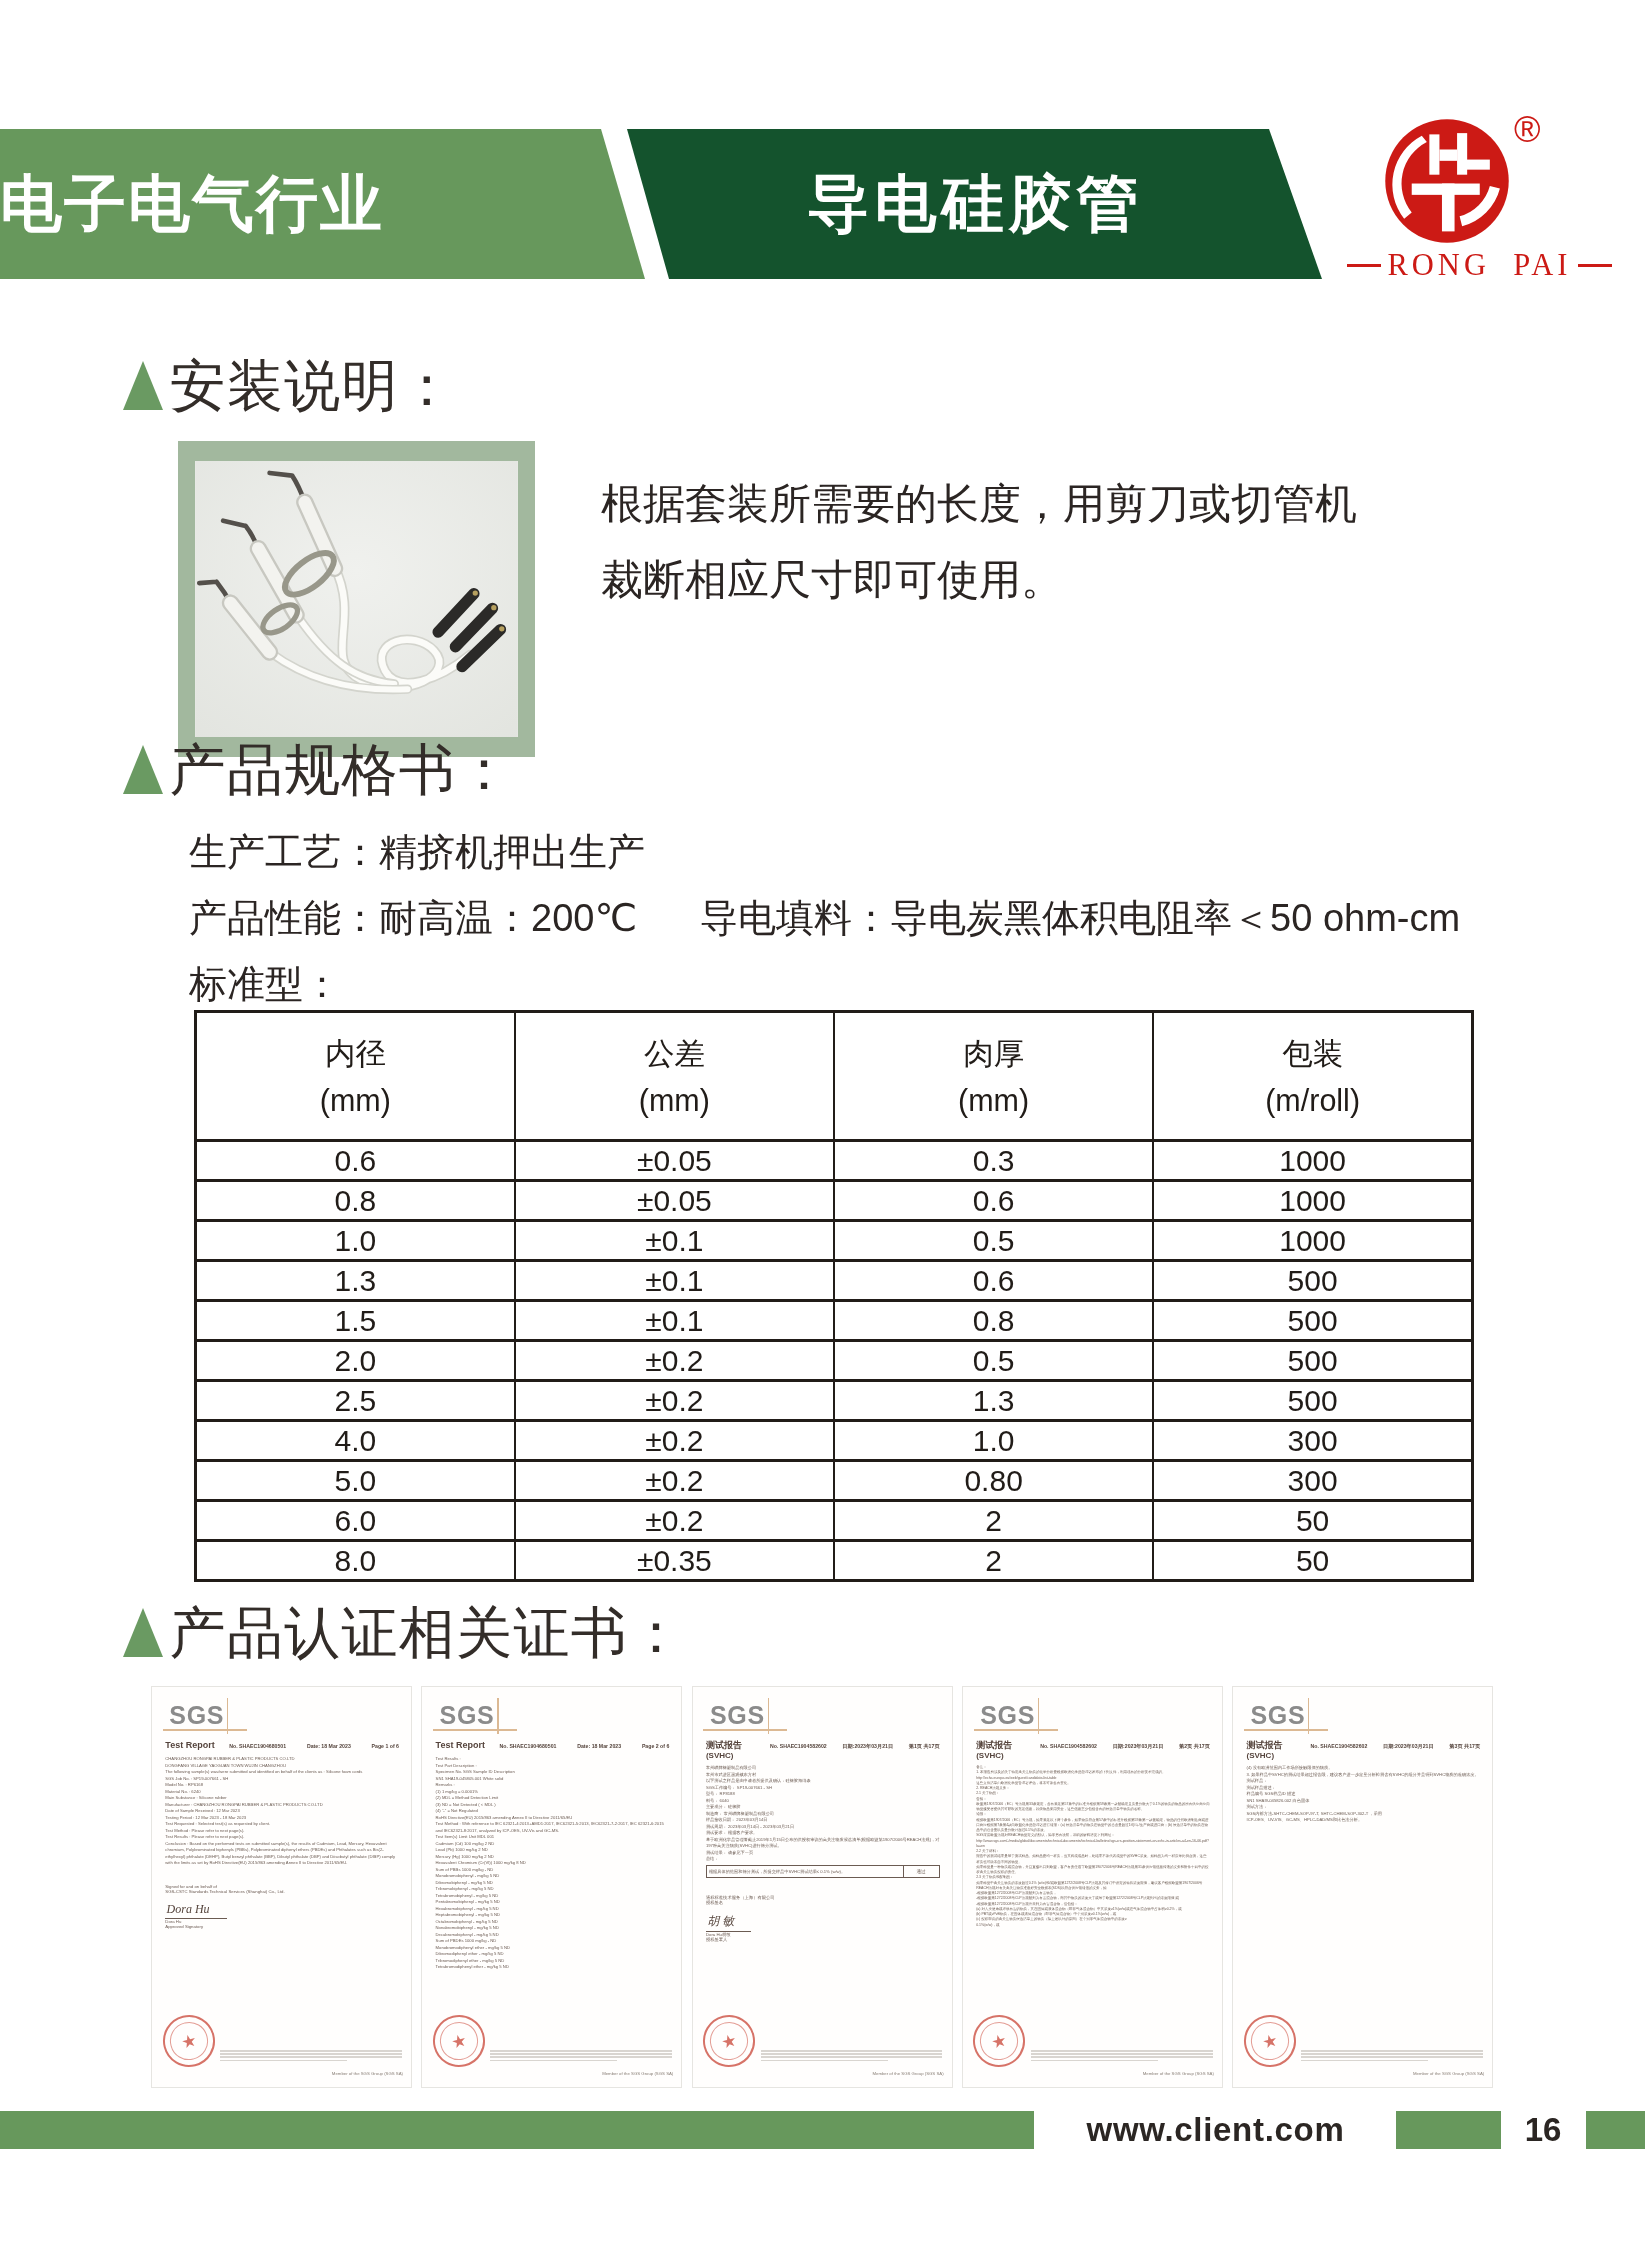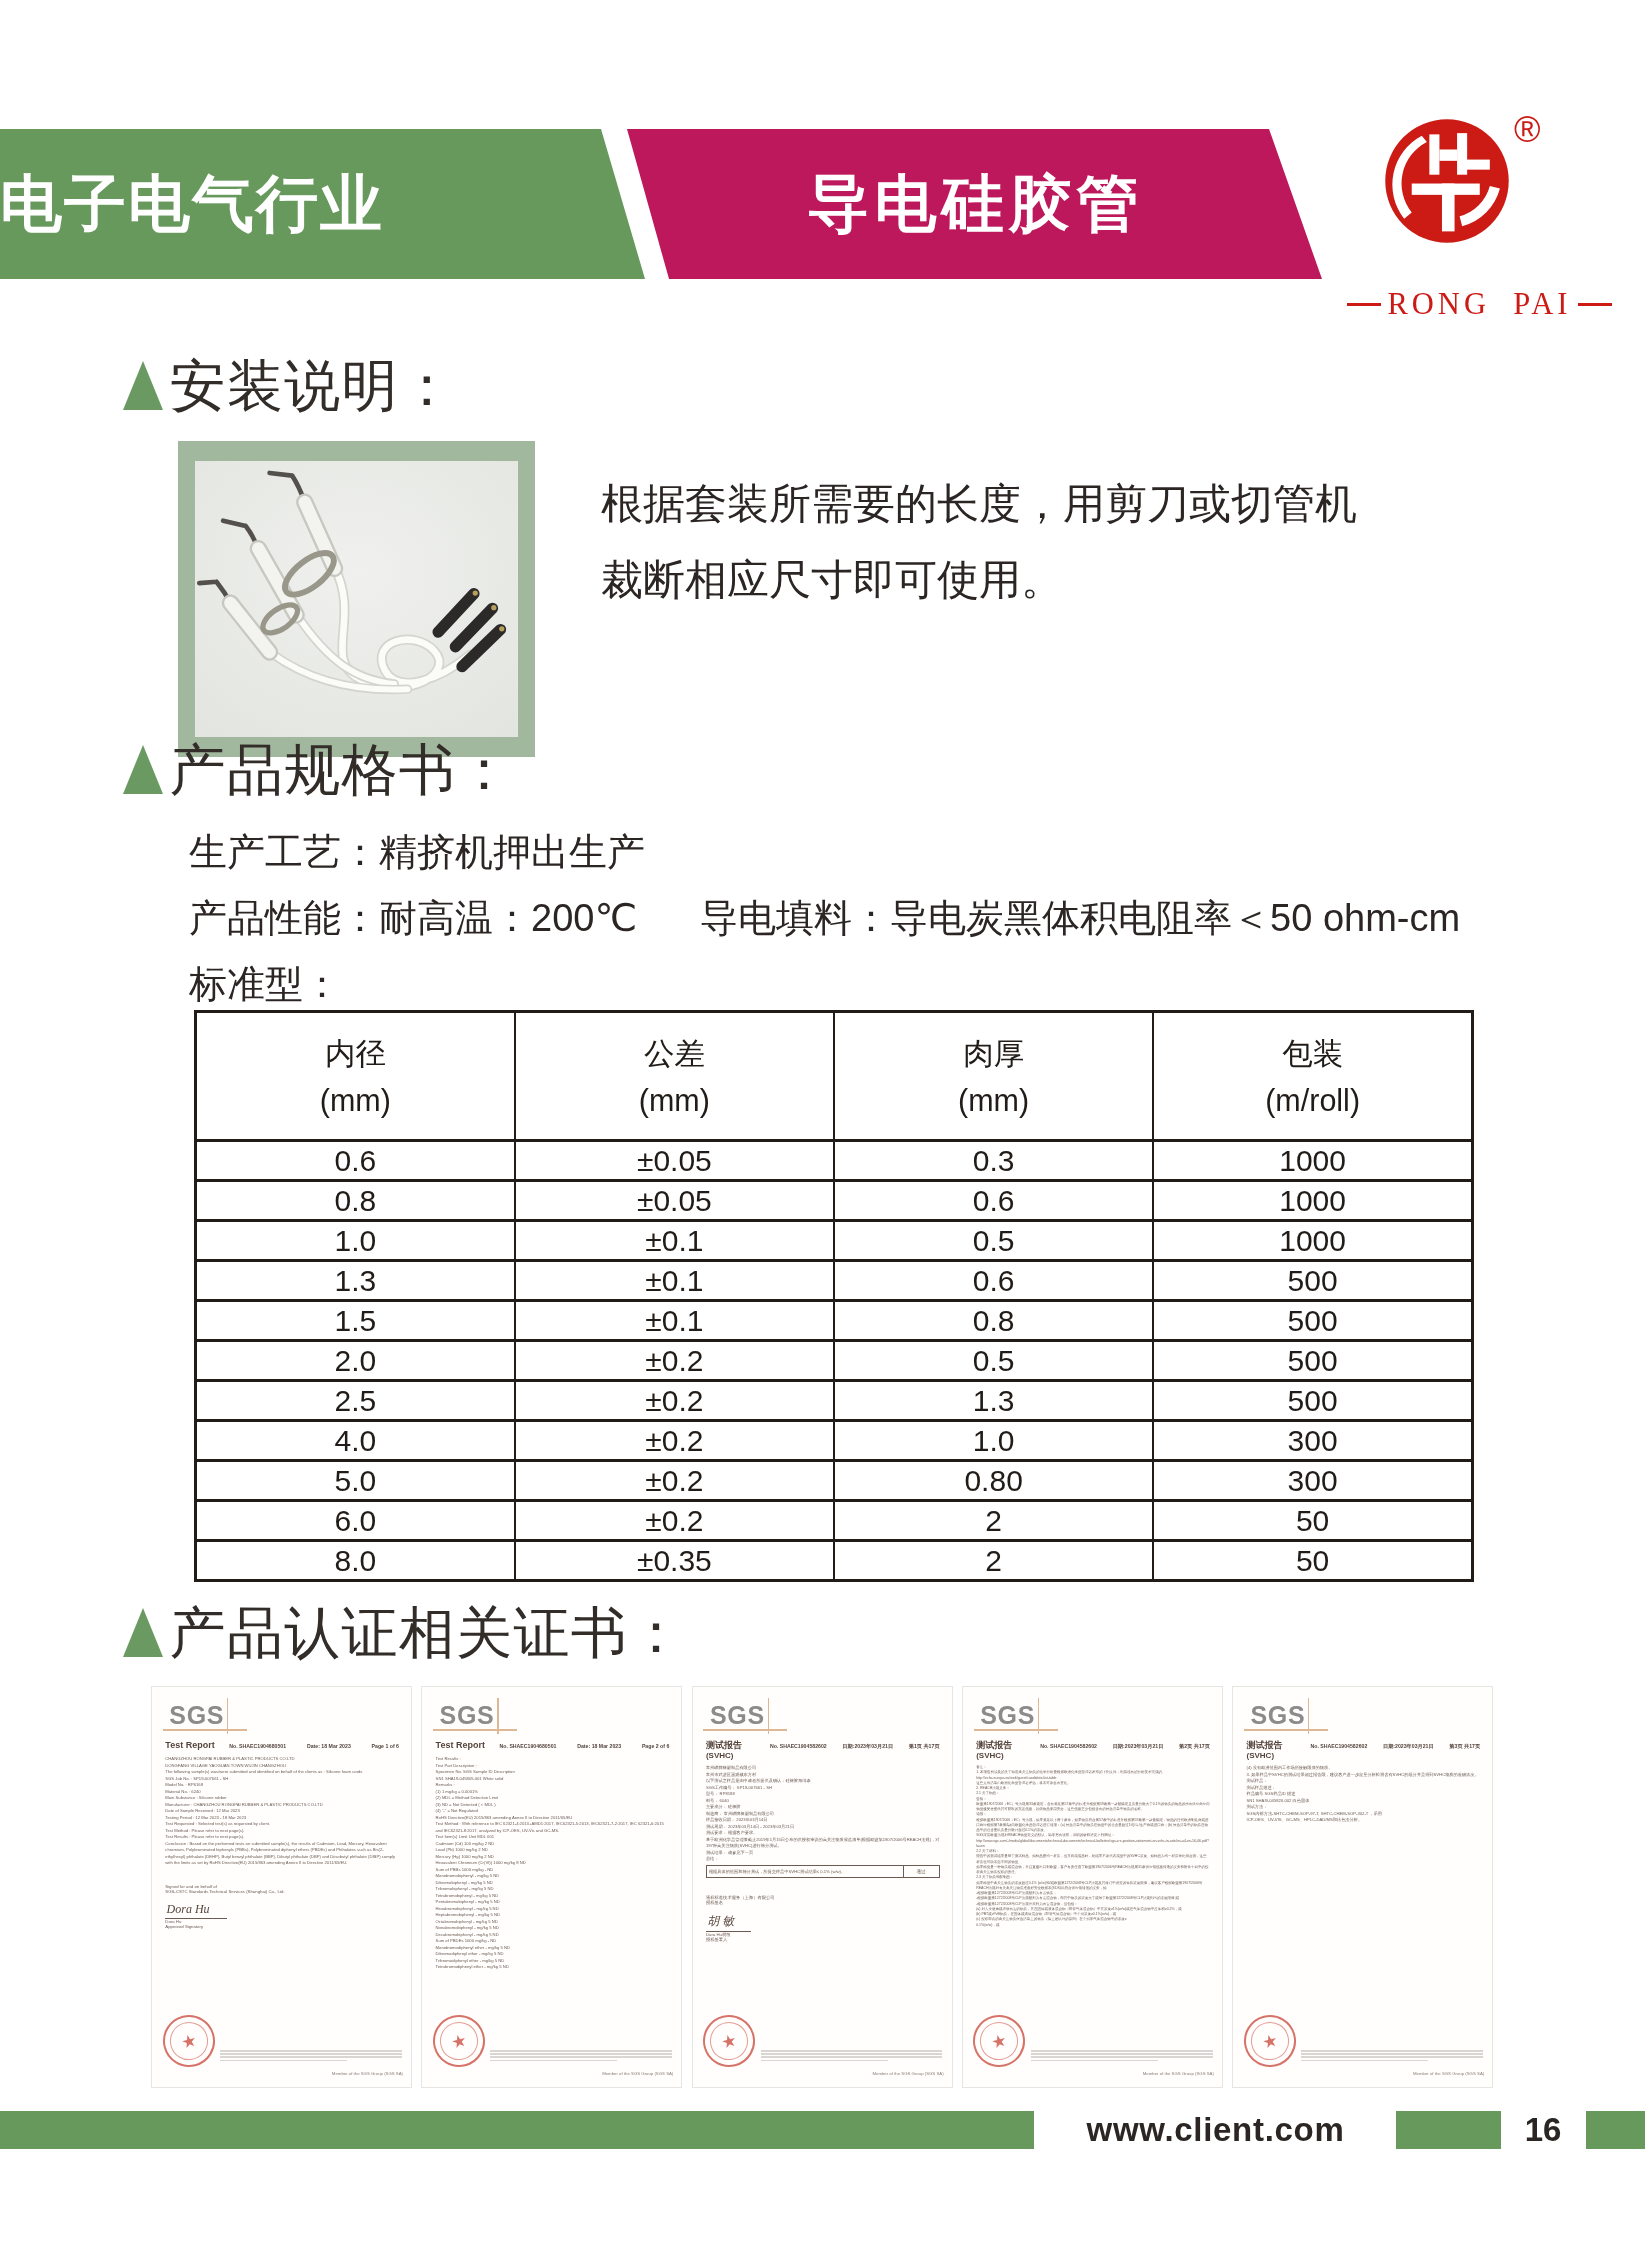--- a/index.html
+++ b/index.html
@@ -3,29 +3,29 @@
 <meta charset="utf-8">
 <style>
   html,body{margin:0;padding:0;background:#ffffff;}
   .page{position:relative;width:1646px;height:2250px;background:#ffffff;overflow:hidden;
         font-family:"Liberation Sans","DejaVu Sans",sans-serif;color:#2e2926;}
 
   
   .banner-dark{position:absolute;left:0;top:129px;width:645px;height:150px;background:#67985c;
     clip-path:polygon(0 0,601px 0,645px 100%,0 100%);display:flex;align-items:center;}
   .banner-dark .btxt{font-size:62px;font-weight:700;color:#ffffff;letter-spacing:2px;white-space:nowrap;}
-  .banner-light{position:absolute;left:627px;top:129px;width:697px;height:150px;background:#be185d;
+  .banner-light{position:absolute;left:627px;top:129px;width:697px;height:150px;background:#14532d;
     clip-path:polygon(0 0,642px 0,695px 100%,42px 100%);display:flex;align-items:center;justify-content:center;}
   .banner-light .btxt{font-size:62px;font-weight:700;color:#ffffff;letter-spacing:5.3px;white-space:nowrap;}
 
   
   .brand{position:absolute;left:1347px;top:52px;width:279px;height:239px;}
   .brand .emblem{position:absolute;left:37px;top:66px;width:126px;height:126px;}
   .brand .rmark{position:absolute;left:167px;top:57px;font-size:36px;color:#cc1a15;font-weight:400;}
-  .brand .brandline{position:absolute;left:0;top:196px;width:265px;display:flex;align-items:center;justify-content:center;margin-top:39px;}
+  .brand .brandline{position:absolute;left:0;top:196px;width:265px;display:flex;align-items:center;justify-content:center;}
   .brand .dash{width:36px;height:3.3px;background:#cc1a15;}
   .brand .bname{font-family:"Liberation Serif","DejaVu Serif",serif;font-size:30.5px;color:#cc1a15;
     letter-spacing:4px;margin:0 6.6px;white-space:pre;}
 
   
   .sec{position:absolute;display:flex;align-items:flex-end;}
   .tri{width:0;height:0;border-left:20.6px solid transparent;border-right:20.6px solid transparent;
        border-bottom:49px solid #6a9a62;margin-bottom:4px;}
   .sec .htxt{font-size:56px;font-weight:500;color:#332d29;margin-left:6.6px;letter-spacing:1.3px;white-space:nowrap;line-height:1;}
 

